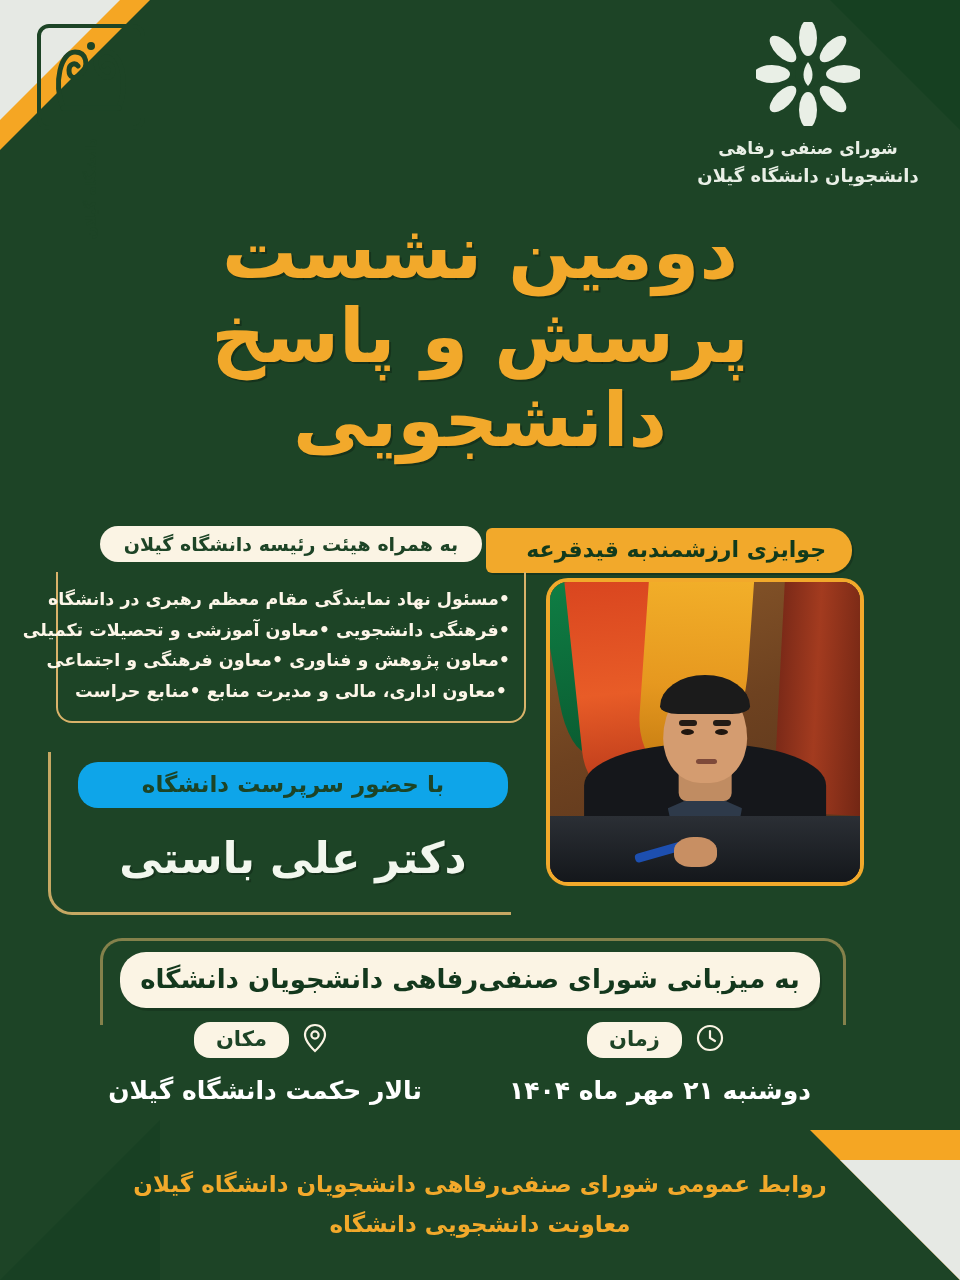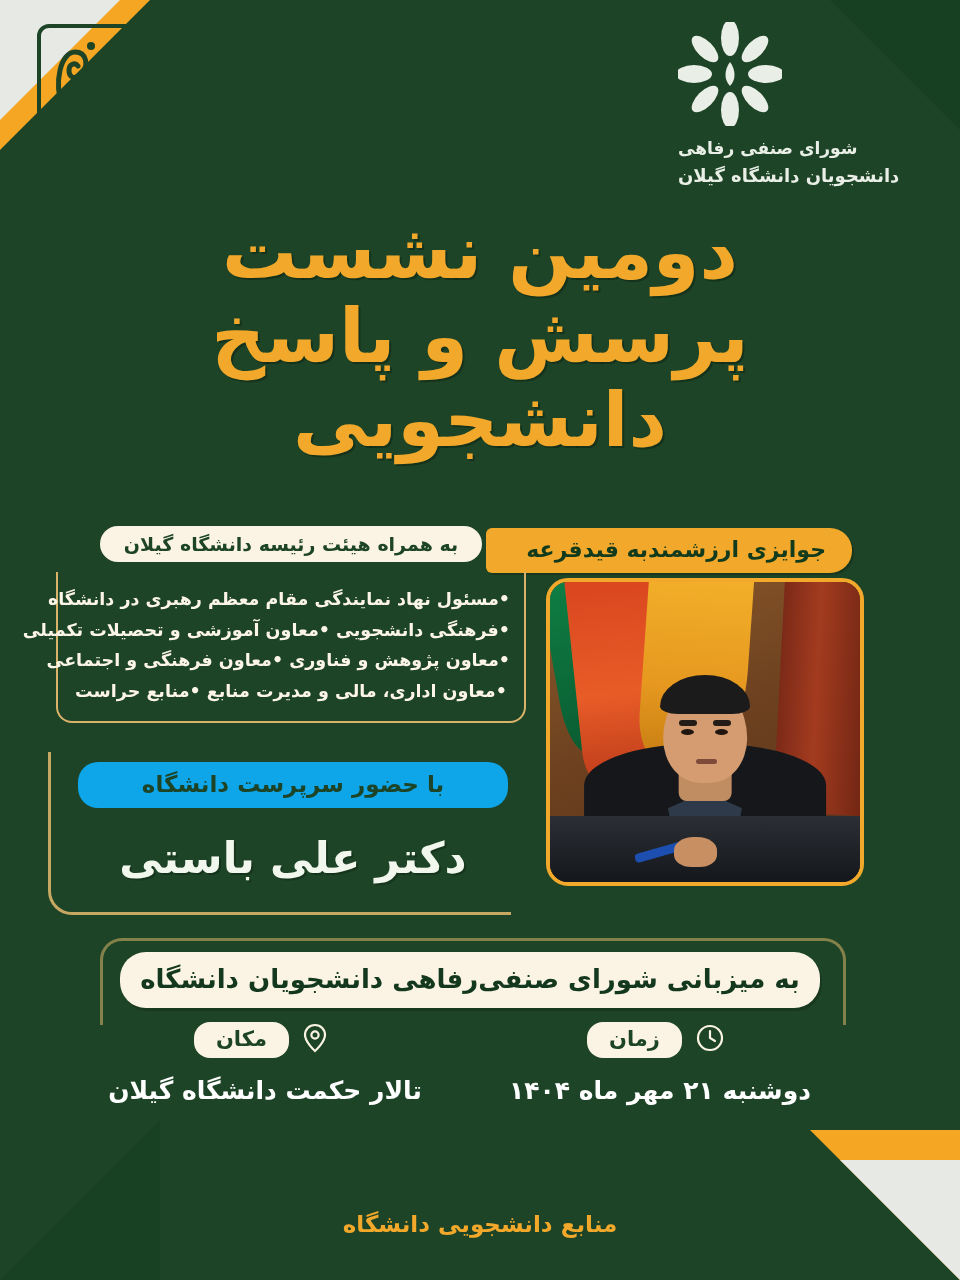--- a/index.html
+++ b/index.html
@@ -72,21 +72,21 @@
     writing-mode: vertical-rl;
     transform: rotate(180deg);
     display: inline-block;
     letter-spacing: 1px;
   }
   .logo-right {
     position: absolute;
     top: 22px;
     right: 22px;
     width: 260px;
-    text-align: left;
+    text-align: center;
     color: #e9efe6;
   }
   .logo-right .mark { margin: 0 auto 6px; display: block; }
   .logo-right .line1 {
     font-size: 17px;
     font-weight: bold;
     line-height: 1.5;
   }
   .logo-right .line2 {
     font-size: 18px;
@@ -484,16 +484,17 @@
         <path d="M15 8 L15 15 L20 18" fill="none" stroke="#fbf4e4" stroke-width="2.2" stroke-linecap="round"></path>
       </svg>
     </span>
     <span class="pill">زمان</span>
     <div class="value">
       <div>دوشنبه ۲۱ مهر ماه ۱۴۰۴</div>
     </div>
   </div>
 
   <div class="footer">
-    <div>منابع دانشجویی دانشگاه</div>
+    <div>روابط عمومی شورای صنفی‌رفاهی دانشجویان دانشگاه گیلان</div>
+    <div>معاونت دانشجویی دانشگاه</div>
   </div>
 
 </div>
 
 </body></html>

